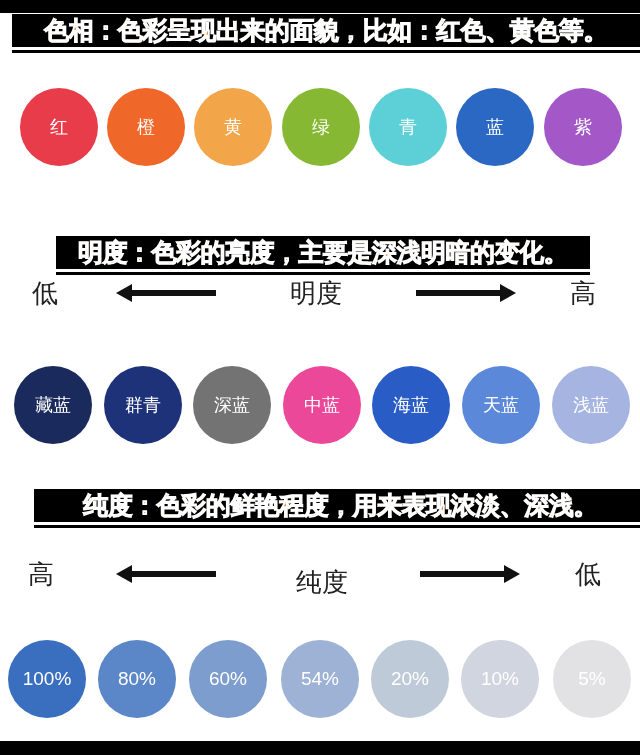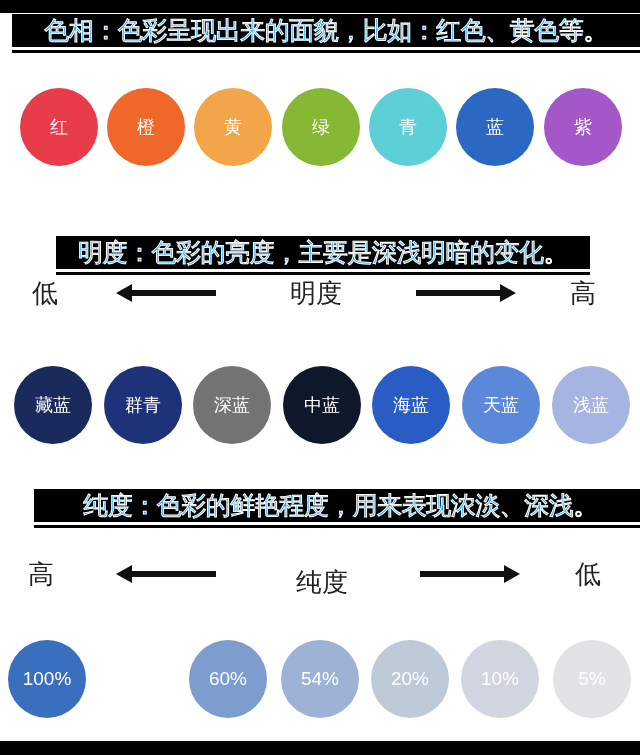--- a/index.html
+++ b/index.html
@@ -9,21 +9,21 @@
     font-family: "DejaVu Sans", sans-serif;
   }
   .black-bar { position: absolute; left: 0; width: 640px; background: #000; }
   .headline {
     position: absolute; height: 36px; background: #000;
     border-bottom: 3px solid #fff; box-shadow: 0 3px 0 #000;
     display: flex; align-items: center; justify-content: center;
     box-sizing: border-box;
   }
   .headline span {
-    color: #0ea5e9; font-weight: normal; font-size: 25px; letter-spacing: -0.5px;
+    color: #f97316; font-weight: bold; font-size: 25px; letter-spacing: -0.5px;
     -webkit-text-stroke: 1px #fff;
     text-shadow: 2px 2px 0 #000, -1px -1px 0 #000;
     white-space: nowrap;
   }
   .scale-row { position: absolute; left: 0; width: 640px; height: 40px; }
   .scale-row .lbl {
     position: absolute; top: 0; font-size: 26px; color: #222;
     font-family: "DejaVu Sans", sans-serif; line-height: 40px;
   }
   .arrow { position: absolute; top: 17px; height: 6px; background: #111; }
@@ -91,21 +91,21 @@
 <div class="circle-row" style="top:366px;">
   <div class="circle" style="left:104px;background:#1d3278;">
       <span>群青</span>
     </div>
   <div class="circle" style="left:14px;background:#1b2a5c;">
       <span>藏蓝</span>
     </div>
   <div class="circle" style="left:193px;background:#737373;">
       <span>深蓝</span>
     </div>
-  <div class="circle" style="left:283px;background:#0f172a;text-align:right;">
+  <div class="circle" style="left:283px;background:#ec4899;text-align:right;">
       <span>中蓝</span>
     </div>
   <div class="circle" style="left:462px;background:#5c88da;">
       <span>天蓝</span>
     </div>
   <div class="circle" style="left:372px;background:#2a5cc6;">
       <span>海蓝</span>
     </div>
   <div class="circle" style="left:552px;background:#a5b4e0;">
       <span>浅蓝</span>
@@ -121,20 +121,23 @@
   <div class="arrow left" style="left:130px;width:86px;"></div>
   <span class="lbl" style="left:296px;margin-top:8px;">纯度</span>
   <div class="arrow right" style="left:420px;width:86px;"></div>
   <span class="lbl" style="left:575px;">低</span>
 </div>
 
 <div class="circle-row" style="top:640px;">
   <div class="circle pct" style="left:8px;background:#3a6fbf;">
       <span>100%</span>
     </div>
+  <div class="circle pct" style="left:98px;background:#5b86c7;">
+      <span>80%</span>
+    </div>
   <div class="circle pct" style="left:189px;background:#7d9dcf;">
       <span>60%</span>
     </div>
   <div class="circle pct" style="left:281px;background:#9db2d4;">
       <span>54%</span>
     </div>
   <div class="circle pct" style="left:371px;background:#bfcad9;">
       <span>20%</span>
     </div>
   <div class="circle pct" style="left:461px;background:#d0d5df;">

